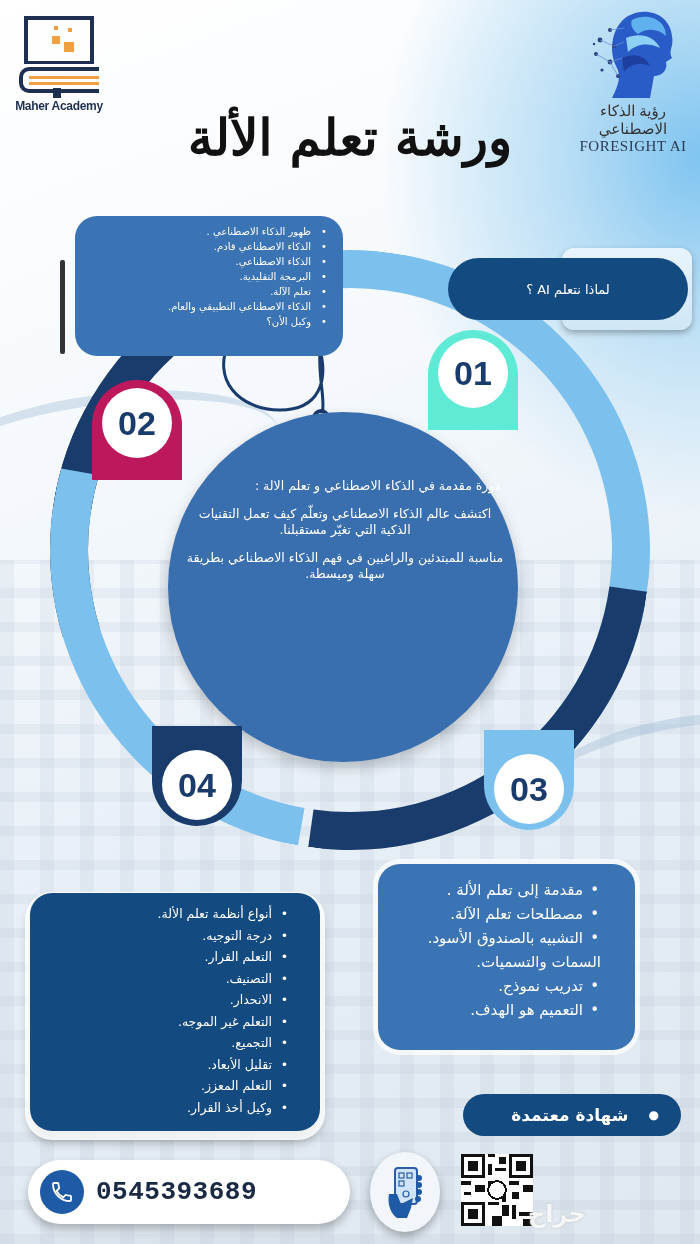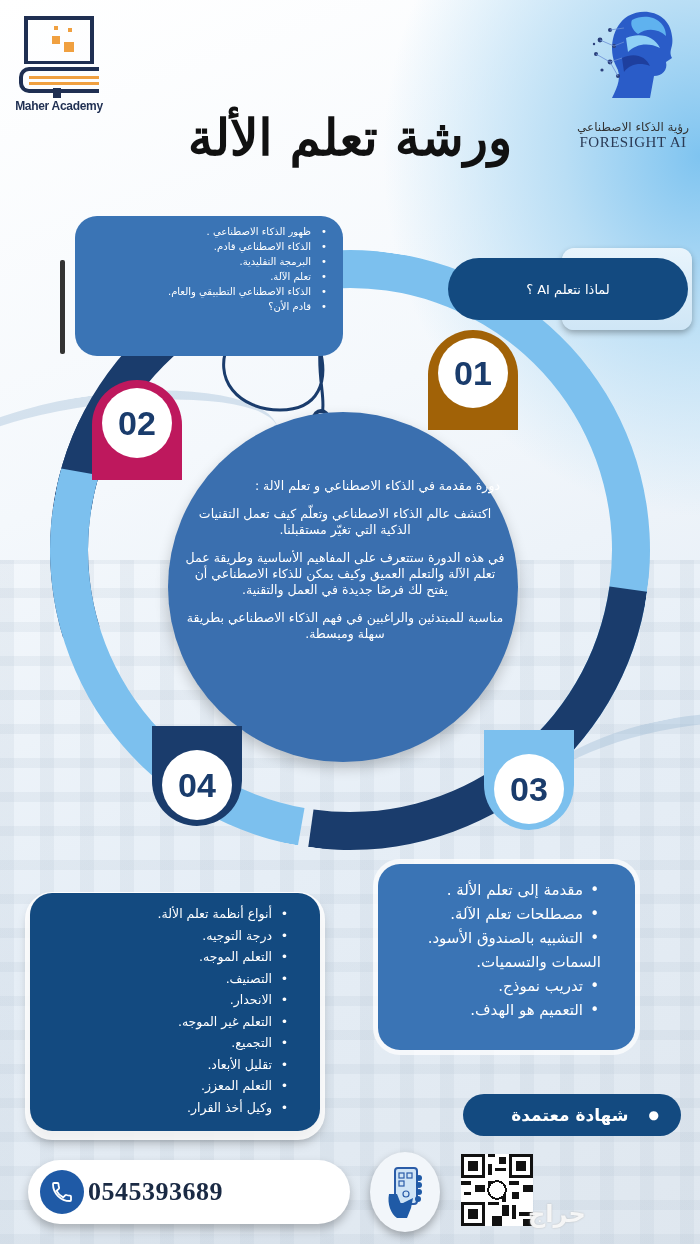--- a/index.html
+++ b/index.html
@@ -25,21 +25,21 @@
   .logo-maher { position: absolute; left: 14px; top: 16px; width: 90px; text-align: center; }
   .monitor { width: 70px; height: 48px; border: 4px solid #1f2f52; margin: 0 auto; position: relative; border-bottom-width: 3px; }
   .sq { position: absolute; background: #f0a040; }
   .book { width: 80px; height: 26px; margin: 3px auto 0; border: 4px solid #1f2f52; border-right: none; border-radius: 10px 0 0 10px; position: relative; }
   .book .line { position: absolute; left: 6px; right: 0; height: 3px; background: #f0a040; }
   .book .mark { position: absolute; left: 30px; bottom: -9px; width: 8px; height: 10px; background: #1f2f52; }
   .maher-text { font-family: "Liberation Sans", sans-serif; font-weight: bold; font-size: 12px; color: #1f2f52; margin-top: 6px; letter-spacing: -0.3px; }
 
   .logo-foresight { position: absolute; right: 8px; top: 6px; width: 118px; text-align: center; }
   .head-icon { width: 90px; height: 96px; margin: 0 auto; position: relative; }
-  .foresight-ar { font-size: 12px; color: #333; direction: rtl; margin-top: 18px; }
+  .foresight-ar { font-size: 15px; color: #333; direction: rtl; margin-top: 0; font-family: Liberation Serif, serif; }
   .foresight-en { font-family: "Liberation Serif", serif; font-size: 15px; color: #2b3a55; letter-spacing: 0.5px; }
 
   .title {
     position: absolute; left: 0; right: 0; top: 108px; text-align: center;
     font-family: "DejaVu Serif", serif; font-size: 50px; font-weight: bold; color: #111;
     direction: rtl;
   }
   .seg { position: absolute; width: 600px; height: 600px; left: 50px; top: 250px; border-radius: 50%; border: 38px solid transparent; }
 
   .center-circle {
@@ -75,21 +75,21 @@
   .why-pill { position: absolute; left: 448px; top: 258px; width: 240px; height: 62px; background: #134a80; border-radius: 32px; color: #fff; display: flex; align-items: center; justify-content: center; font-size: 13px; direction: rtl; }
 
   .box-03 { left: 378px; top: 864px; width: 257px; height: 186px; background: #3a74b5; font-size: 15px; line-height: 24px; padding: 14px 34px 10px 10px; box-shadow: 0 0 0 5px rgba(255,255,255,0.7); }
   .box-04 { left: 30px; top: 893px; width: 290px; height: 238px; background: #134a80; font-size: 12.5px; line-height: 21.5px; padding: 10px 30px 6px 10px; box-shadow: 0 4px 0 5px rgba(255,255,255,0.85), 0 10px 12px rgba(0,0,0,0.35); }
 
   .cert-pill { position: absolute; left: 463px; top: 1094px; width: 218px; height: 42px; background: #134a80; border-radius: 22px; color: #fff; font-size: 17px; font-weight: bold; direction: rtl; display: flex; align-items: center; padding-right: 22px; }
   .cert-pill .dot { margin-left: 20px; font-size: 12px; }
 
   .phone-pill { position: absolute; left: 28px; top: 1160px; width: 322px; height: 64px; background: #fff; border-radius: 32px; box-shadow: 0 5px 10px rgba(0,0,0,0.25); display: flex; align-items: center; padding-left: 12px; }
   .phone-icon { width: 44px; height: 44px; border-radius: 50%; background: #1f5aa6; display: flex; align-items: center; justify-content: center; }
-  .phone-num { margin-left: 4px; font-family: Liberation Serif, serif; font-weight: bold; font-size: 26px; color: #1a2a44; letter-spacing: 0.5px; }
+  .phone-num { margin-left: 12px; font-family: Liberation Mono, monospace; font-weight: bold; font-size: 26px; color: #1a2a44; letter-spacing: 0.5px; }
 
   .scan-circle { position: absolute; left: 370px; top: 1152px; width: 70px; height: 80px; border-radius: 50%; background: #f2f6fa; box-shadow: 0 4px 8px rgba(0,0,0,0.3); display: flex; align-items: center; justify-content: center; }
   .qr { position: absolute; left: 461px; top: 1154px; width: 72px; height: 72px; background: #fff; }
   .watermark { position: absolute; left: 528px; top: 1200px; font-size: 24px; color: rgba(255,255,255,0.85); text-shadow: 0 0 2px #bbb; direction: rtl; font-weight: bold; }
 </style>
 </head>
 <body>
 
 <div class="bg-sky"></div>
 <div class="bg-building"></div>
@@ -152,68 +152,68 @@
 
 <svg style="position:absolute; left:200px; top:340px;" width="160" height="110">
   <path d="M30 0 C10 40 40 70 80 70 C120 70 128 40 120 10 C118 40 126 60 122 75" fill="none" stroke="#1a3c6c" stroke-width="3"></path>
   <circle cx="121" cy="78" r="7" fill="#fff" stroke="#1a3c6c" stroke-width="4"></circle>
 </svg>
 
 <div class="center-circle"></div>
 <div class="center-text">
   <p class="lead">دورة مقدمة في الذكاء الاصطناعي و تعلم الالة :</p>
   <p>اكتشف عالم الذكاء الاصطناعي وتعلّم كيف تعمل التقنيات الذكية التي تغيّر مستقبلنا.</p>
-  <p>في هذه الدورة ستتعرف على المفاهيم الأساسية وطريقة عمل تعلم الآلة والتعلم العميق وكيف يمكن للذكاء الاصطناعي أن يفتح لك فرصًا جديدة في العمل والتقنية.</p>
   <p>مناسبة للمبتدئين والراغبين في فهم الذكاء الاصطناعي بطريقة سهلة ومبسطة.</p>
 </div>
 
-<div class="tag" style="left:428px; top:330px; background:#a16207;">
+<div class="tag" style="left:428px; top:330px; background:#5eead4;">
   <div class="num">01</div>
 </div>
 <div class="tag" style="left:92px; top:380px; background:#be185d;">
   <div class="num">02</div>
 </div>
 <div class="tag" style="left:484px; top:730px; background:#7cc0ee; border-radius:0 0 45px 45px;">
   <div class="num" style="top:24px;">03</div>
 </div>
 <div class="tag" style="left:152px; top:726px; background:#1a3c6c; border-radius:0 0 45px 45px;">
   <div class="num" style="top:24px;">04</div>
 </div>
 
 <div class="why-back"></div>
 <div class="why-pill">لماذا نتعلم AI ؟</div>
 
 <div class="box-top-edge"></div>
 <div class="box box-top">
   <ul>
     <li>ظهور الذكاء الاصطناعي .</li>
     <li>الذكاء الاصطناعي قادم.</li>
+    <li>الذكاء الاصطناعي.</li>
     <li>البرمجة التقليدية.</li>
     <li>تعلم الآلة.</li>
     <li>الذكاء الاصطناعي التطبيقي والعام.</li>
-    <li>قادم الأن؟</li>
+    <li>وكيل الأن؟</li>
   </ul>
 </div>
 
 <div class="box box-03">
   <ul>
     <li>مقدمة إلى تعلم الألة .</li>
     <li>مصطلحات تعلم الآلة.</li>
     <li>التشبيه بالصندوق الأسود.</li>
     <li class="nobullet">السمات والتسميات.</li>
     <li>تدريب نموذج.</li>
     <li>التعميم هو الهدف.</li>
   </ul>
 </div>
 
 <div class="box box-04">
   <ul>
     <li>أنواع أنظمة تعلم الألة.</li>
     <li>درجة التوجيه.</li>
-    <li>التعلم الموجه.</li>
+    <li>التعلم القرار.</li>
     <li>التصنيف.</li>
     <li>الانحدار.</li>
     <li>التعلم غير الموجه.</li>
     <li>التجميع.</li>
     <li>تقليل الأبعاد.</li>
     <li>التعلم المعزز.</li>
     <li>وكيل أخذ القرار.</li>
   </ul>
 </div>
 

